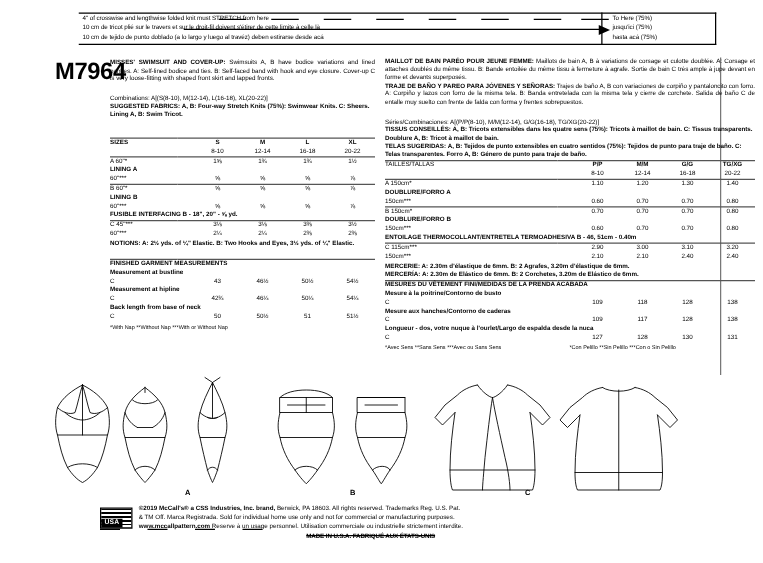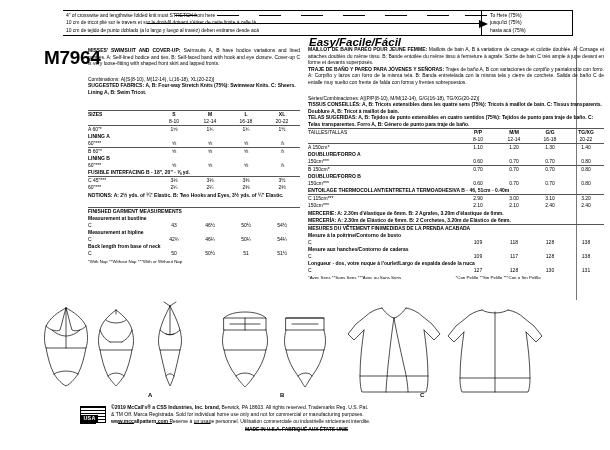--- a/index.html
+++ b/index.html
@@ -304,21 +304,20 @@
       <span class="dash" style="left:126px;width:22px;"></span>
       <span class="dash" style="left:168px;width:22px;"></span>
       <span class="dash" style="left:210px;width:22px;"></span>
       <span class="dash" style="left:252px;width:22px;"></span>
       <span class="dash" style="left:290px;width:22px;"></span>
     </div>
     <div class="arrow-line"></div>
     <div class="arrow-head"></div>
   </div>
 
-  <div class="easy-title">Easy/Facile/Fácil</div>
 
   <div class="pattern-no">M7964</div>
 
   <div class="col-left">
 
     <p class="para"><span class="bold">MISSES' SWIMSUIT AND COVER-UP:</span> <span>Swimsuits A, B have bodice variations and lined panties. A: Self-lined bodice and ties. B: Self-faced band with hook and eye closure. Cover-up C is very loose-fitting with shaped front skirt and lapped fronts.</span></p>
 
     <div class="gap-md"></div>
 
     <p class="para nojust">Combinations: A[(S(8-10), M(12-14), L(16-18), XL(20-22)]</p>

